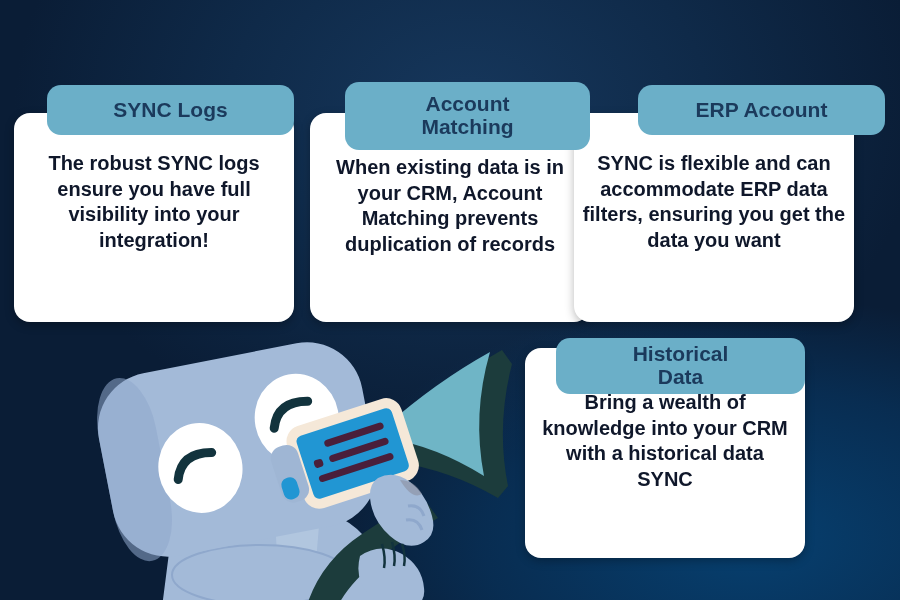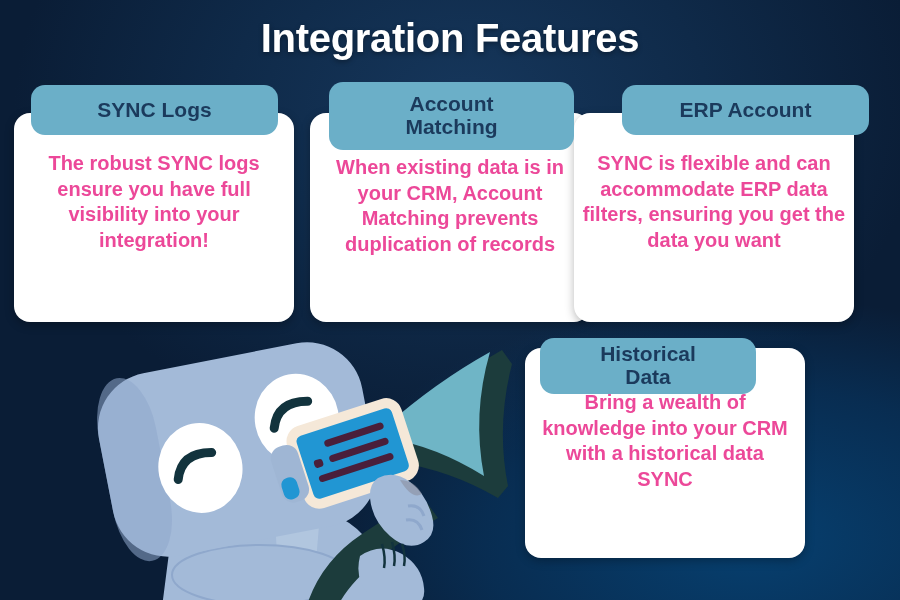--- a/index.html
+++ b/index.html
@@ -61,28 +61,29 @@
     font-size: 21px;
     font-weight: bold;
     line-height: 1.08;
     text-align: center;
     display: flex;
     align-items: center;
     justify-content: center;
     padding: 4px 8px;
     z-index: 2;
     white-space: pre-line;
+    margin-left: 16px;
   }
 
   .card-body {
     position: absolute;
     background: #FFFFFF;
     border-radius: 16px;
     box-shadow: 0 3px 10px rgba(0,0,0,0.28);
-    color: #ec4899;
+    color: #0f172a;
     font-size: 20px;
     font-weight: bold;
     line-height: 1.28;
     text-align: center;
     display: flex;
     align-items: flex-start;
     justify-content: center;
     z-index: 1;
   }
 
@@ -94,21 +95,21 @@
 
   
   #card-account-matching .card-tab  { left: 329px; top: 82px;  width: 245px; height: 68px; }
   #card-account-matching .card-body { left: 310px; top: 113px; width: 280px; height: 209px; padding: 42px 10px 2px; }
 
   
   #card-erp-filters .card-tab  { left: 622px; top: 85px;  width: 247px; height: 50px; }
   #card-erp-filters .card-body { left: 574px; top: 113px; width: 280px; height: 209px; padding: 38px 6px 14px; }
 
   
-  #card-historical-data .card-tab  { left: 540px; top: 338px; width: 216px; height: 56px; }
+  #card-historical-data .card-tab  { left: 540px; top: 338px; width: 249px; height: 56px; }
   #card-historical-data .card-body { left: 525px; top: 348px; width: 280px; height: 210px; padding: 42px 12px 24px; }
 
   
   #robot {
     position: absolute;
     left: 60px;
     top: 330px;
     width: 520px;
     height: 280px;
     z-index: 0;
@@ -187,21 +188,20 @@
           <path d="M300 226 q20 -14 42 -2 q20 12 22 34 q2 16 -14 20 q-22 6 -40 -12 q-16 -16 -10 -40 z" fill="#A3BAD8"></path>
           <path d="M322 214 q4 14 2 24" fill="none" stroke="#12333D" stroke-width="2.5"></path>
           <path d="M332 212 q4 14 2 24" fill="none" stroke="#12333D" stroke-width="2.5"></path>
           <path d="M342 214 q4 12 2 22" fill="none" stroke="#12333D" stroke-width="2.5"></path>
         </g>
 
       </g>
     </svg>
   </div>
 
-  <div id="title">Integration Features</div>
 
   <div class="card" id="card-sync-logs">
     <div class="card-body">
       <span>The robust SYNC logs ensure you have full visibility into your integration!</span>
     </div>
     <div class="card-tab">SYNC Logs</div>
   </div>
 
   <div class="card" id="card-account-matching">
     <div class="card-body">

